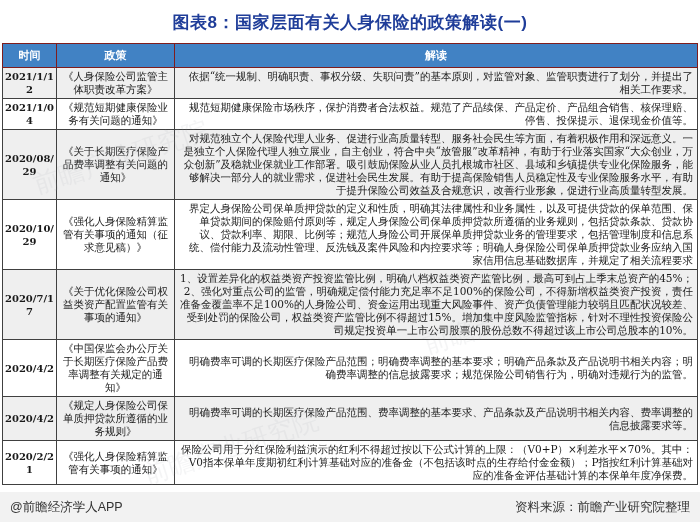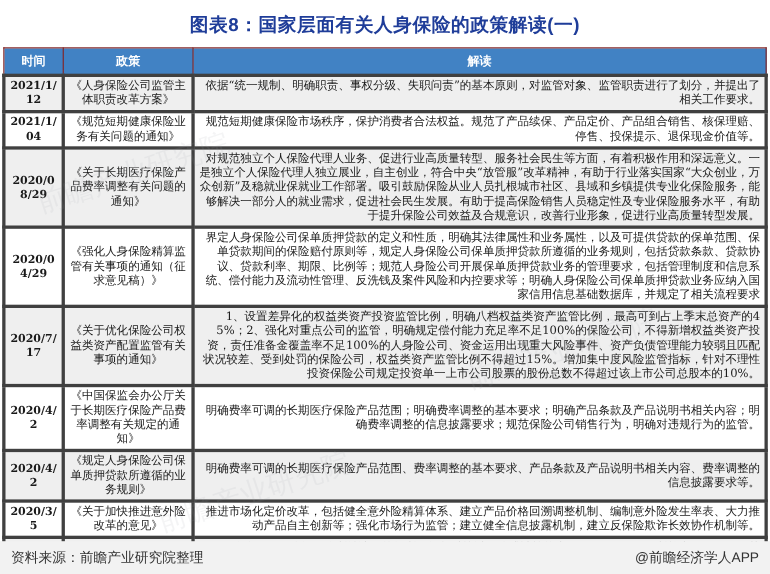--- a/index.html
+++ b/index.html
@@ -33,21 +33,21 @@
     background: #4182c4;
     color: #ffffff;
     font-family: "Liberation Sans", sans-serif;
     font-size: 11px;
     font-weight: bold;
     padding: 4px 2px;
     border: 1px solid #7f1d1d;
     text-align: center;
   }
   .policy-table td {
-    border: 3px solid #404040;
+    border: 1px solid #404040;
     font-size: 10.5px;
     line-height: 13px;
     color: #1a1a1a;
     padding: 2px 4px;
     vertical-align: middle;
     word-break: break-all;
   }
   .policy-table tbody tr:nth-child(odd) td { background: #efefef; }
   .policy-table tbody tr:nth-child(even) td { background: #ffffff; }
   td.cell-date {
@@ -125,48 +125,43 @@
       <td class="cell-date">2021/1/04</td>
       <td class="cell-policy">《规范短期健康保险业务有关问题的通知》</td>
       <td class="cell-interp">规范短期健康保险市场秩序，保护消费者合法权益。规范了产品续保、产品定价、产品组合销售、核保理赔、停售、投保提示、退保现金价值等。</td>
     </tr>
     <tr>
       <td class="cell-date">2020/08/29</td>
       <td class="cell-policy">《关于长期医疗保险产品费率调整有关问题的通知》</td>
       <td class="cell-interp">对规范独立个人保险代理人业务、促进行业高质量转型、服务社会民生等方面，有着积极作用和深远意义。一是独立个人保险代理人独立展业，自主创业，符合中央“放管服”改革精神，有助于行业落实国家“大众创业，万众创新”及稳就业保就业工作部署。吸引鼓励保险从业人员扎根城市社区、县域和乡镇提供专业化保险服务，能够解决一部分人的就业需求，促进社会民生发展。有助于提高保险销售人员稳定性及专业保险服务水平，有助于提升保险公司效益及合规意识，改善行业形象，促进行业高质量转型发展。</td>
     </tr>
     <tr>
-      <td class="cell-date">2020/04/29</td>
+      <td class="cell-date">2020/10/29</td>
       <td class="cell-policy">《强化人身保险精算监管有关事项的通知（征求意见稿）》</td>
       <td class="cell-interp">界定人身保险公司保单质押贷款的定义和性质，明确其法律属性和业务属性，以及可提供贷款的保单范围、保单贷款期间的保险赔付原则等，规定人身保险公司保单质押贷款所遵循的业务规则，包括贷款条款、贷款协议、贷款利率、期限、比例等；规范人身险公司开展保单质押贷款业务的管理要求，包括管理制度和信息系统、偿付能力及流动性管理、反洗钱及案件风险和内控要求等；明确人身保险公司保单质押贷款业务应纳入国家信用信息基础数据库，并规定了相关流程要求</td>
     </tr>
     <tr>
       <td class="cell-date">2020/7/17</td>
       <td class="cell-policy">《关于优化保险公司权益类资产配置监管有关事项的通知》</td>
       <td class="cell-interp">1、设置差异化的权益类资产投资监管比例，明确八档权益类资产监管比例，最高可到占上季末总资产的45%；2、强化对重点公司的监管，明确规定偿付能力充足率不足100%的保险公司，不得新增权益类资产投资，责任准备金覆盖率不足100%的人身险公司、资金运用出现重大风险事件、资产负债管理能力较弱且匹配状况较差、受到处罚的保险公司，权益类资产监管比例不得超过15%。增加集中度风险监管指标，针对不理性投资保险公司规定投资单一上市公司股票的股份总数不得超过该上市公司总股本的10%。</td>
     </tr>
     <tr>
       <td class="cell-date">2020/4/2</td>
       <td class="cell-policy">《中国保监会办公厅关于长期医疗保险产品费率调整有关规定的通知》</td>
       <td class="cell-interp">明确费率可调的长期医疗保险产品范围；明确费率调整的基本要求；明确产品条款及产品说明书相关内容；明确费率调整的信息披露要求；规范保险公司销售行为，明确对违规行为的监管。</td>
     </tr>
     <tr>
       <td class="cell-date">2020/4/2</td>
       <td class="cell-policy">《规定人身保险公司保单质押贷款所遵循的业务规则》</td>
       <td class="cell-interp">明确费率可调的长期医疗保险产品范围、费率调整的基本要求、产品条款及产品说明书相关内容、费率调整的信息披露要求等。</td>
     </tr>
     <tr>
-      <td class="cell-date">2020/3/5</td>
-      <td class="cell-policy">《关于加快推进意外险改革的意见》</td>
-      <td class="cell-interp">推进市场化定价改革，包括健全意外险精算体系、建立产品价格回溯调整机制、编制意外险发生率表、大力推动产品自主创新等；强化市场行为监管；建立健全信息披露机制，建立反保险欺诈长效协作机制等。</td>
-    </tr>
-    <tr>
       <td class="cell-date">2020/2/21</td>
       <td class="cell-policy">《强化人身保险精算监管有关事项的通知》</td>
       <td class="cell-interp">保险公司用于分红保险利益演示的红利不得超过按以下公式计算的上限：（V0+P）×利差水平×70%。其中：V0指本保单年度期初红利计算基础对应的准备金（不包括该时点的生存给付金金额）；P指按红利计算基础对应的准备金评估基础计算的本保单年度净保费。</td>
     </tr>
   </tbody>
 </table>
 
 <div class="footer-bar">
+  <span>@前瞻经济学人APP</span>
   <span>资料来源：前瞻产业研究院整理</span>
-  <span>@前瞻经济学人APP</span>
 </div>
 
 </body></html>

